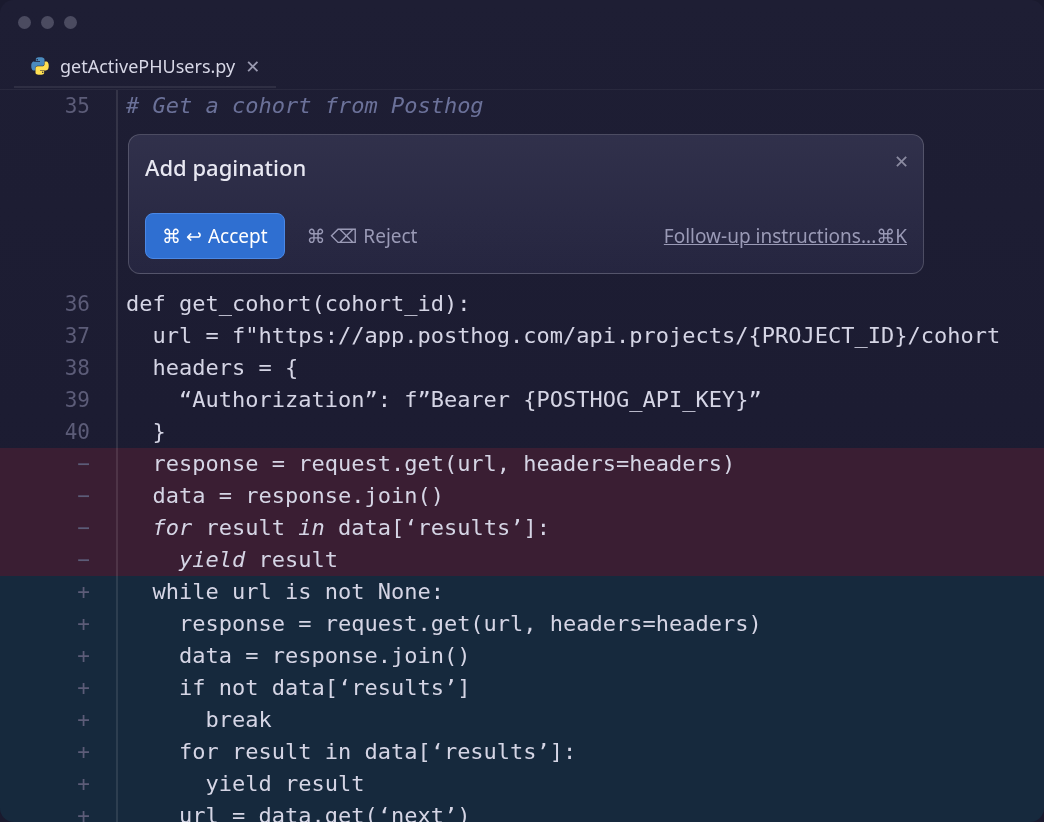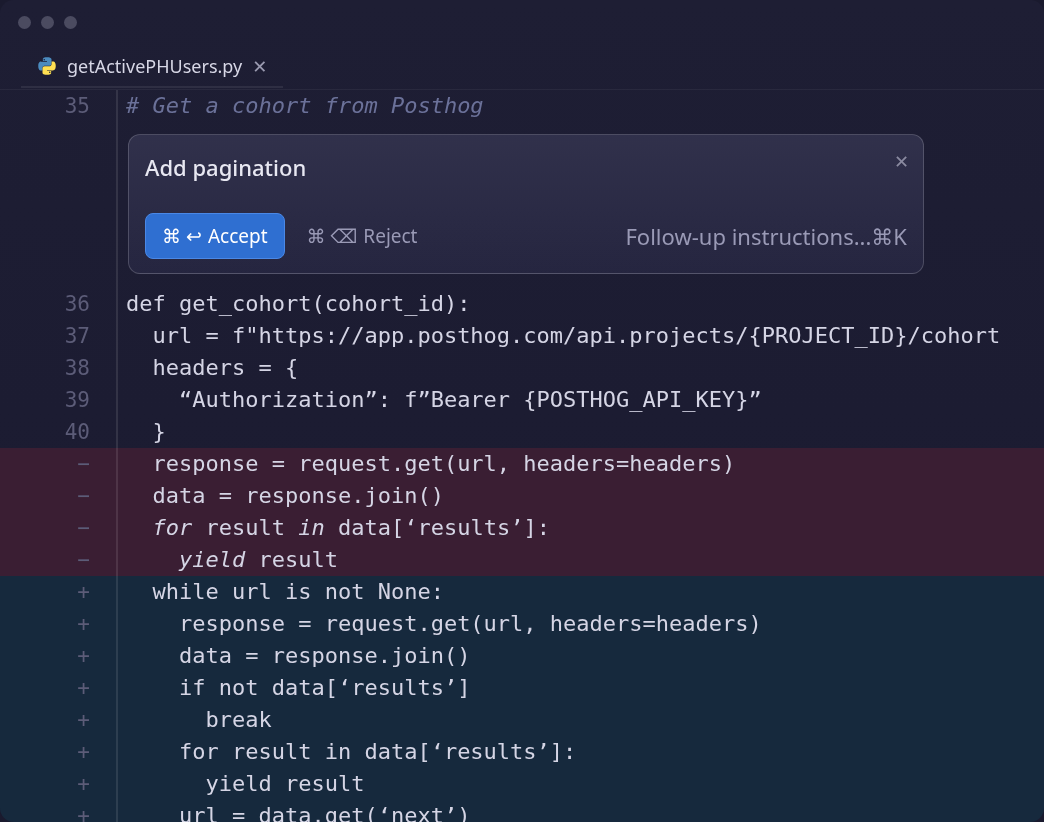--- a/index.html
+++ b/index.html
@@ -22,21 +22,21 @@
     height: 44px;
     display: flex;
     align-items: center;
     padding: 0 18px;
     gap: 10px;
   }
   .traffic { width: 13px; height: 13px; border-radius: 50%; background: #4b4b60; }
   .tabbar {
     display: flex;
     align-items: center;
-    padding-left: 21px;
+    padding-left: 14px;
     height: 46px;
     border-bottom: 1px solid rgba(255,255,255,0.05);
   }
   .tab {
     display: flex;
     align-items: center;
     gap: 10px;
     padding: 8px 16px;
     color: #d7d7e6;
     font-family: -apple-system, 'Segoe UI', system-ui, sans-serif;
@@ -135,21 +135,22 @@
     color: #9a9ab6;
     font-size: 19px;
     display: flex;
     align-items: center;
     gap: 6px;
     cursor: pointer;
   }
   .followup {
     margin-left: auto;
     color: #9a9ab6;
-    font-size: 22px;
+    font-size: 19px;
+    text-decoration: underline;
   }
   .sym { font-family: -apple-system, system-ui, sans-serif; }
 </style>
 </head>
 <body>
 
 <div class="window">
 
   <div class="titlebar">
     <div class="traffic"></div>

